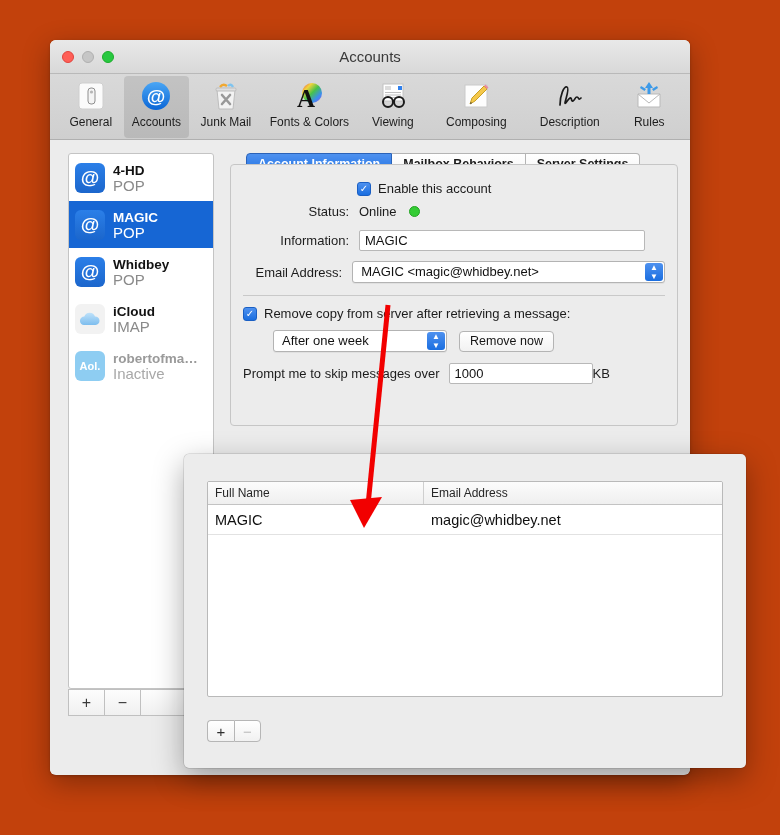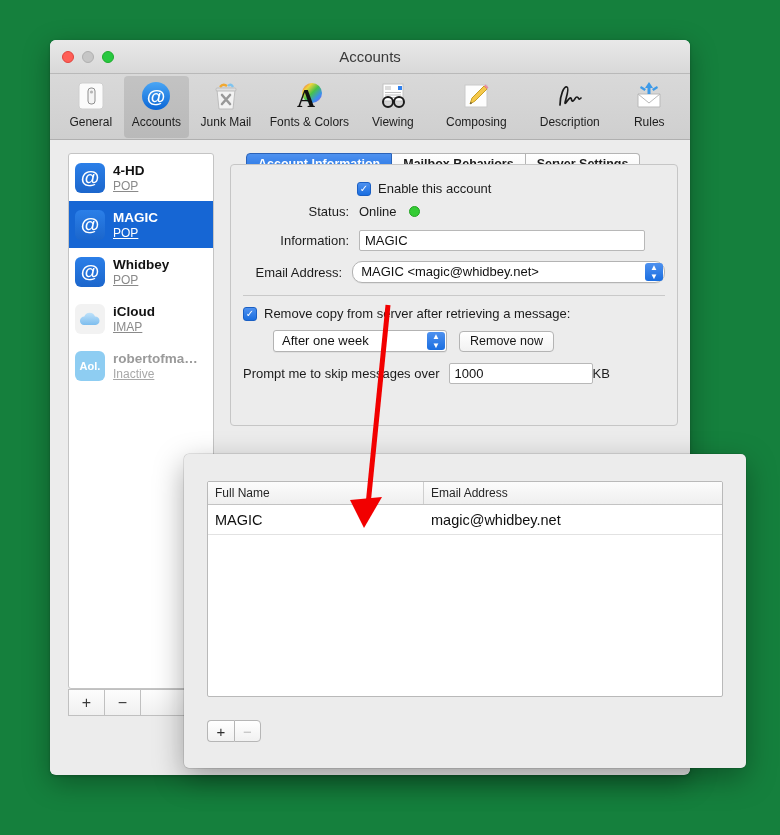--- a/index.html
+++ b/index.html
@@ -3,21 +3,21 @@
 <meta charset="utf-8">
 <style>
   * { box-sizing: border-box; }
   html, body {
     margin: 0; padding: 0;
     width: 780px; height: 835px;
     background: #ffffff;
     font-family: "Liberation Sans", sans-serif;
     -webkit-font-smoothing: antialiased;
   }
-  #root { position: relative; width: 780px; height: 835px; overflow: hidden; background:#15803d; }
+  #root { position: relative; width: 780px; height: 835px; overflow: hidden; background:#c2410c; }
 
   
   .window {
     position: absolute;
     left: 50px; top: 40px;
     width: 640px; height: 735px;
     background: #ececec;
     border-radius: 6px;
     box-shadow: 0 8px 28px rgba(0,0,0,0.32), 0 1px 3px rgba(0,0,0,0.22);
     overflow: hidden;
@@ -72,21 +72,21 @@
     overflow:hidden;
   }
   .acct { display:flex; align-items:center; height:47px; padding:0 6px; gap:8px; }
   .acct.sel { background:#1666d4; }
   .acct-icon { width:30px; height:30px; border-radius:6px; flex:0 0 30px; display:flex; align-items:center; justify-content:center; }
   .ic-at { background:linear-gradient(to bottom,#2b7fe8,#1b66cc); color:#fff; font-size:19px; font-weight:700; font-family:"Liberation Sans",sans-serif;}
   .ic-cloud { background:#f2f2f2; }
   .ic-aol { background:#8ecdf2; color:#fff; font-size:11px; font-weight:700; }
   .acct-txt { overflow:hidden; }
   .acct-name { font-size:13.5px; font-weight:700; color:#121212; white-space:nowrap; overflow:hidden; text-overflow:ellipsis; line-height:16px;}
-  .acct-proto { font-size:12px; color:#8a8a8a; line-height:14px;text-decoration:underline; }
+  .acct-proto { font-size:15px; color:#8a8a8a; line-height:14px; }
   .acct.sel .acct-name, .acct.sel .acct-proto { color:#ffffff; }
   .acct.dim .acct-name { color:#9a9a9a; font-weight:700; }
   .acct.dim .acct-proto { color:#a8a8a8; }
 
   .sb-footer {
     position:absolute; left:18px; top:549px;
     width:146px; height:27px;
     background:#ececec;
     display:flex;
   }
@@ -410,21 +410,21 @@
             <div class="status-dot" style="margin-left:12px;"></div>
           </div>
 
           <div class="row">
             <div class="lbl" style="width:106px;">Information:</div>
             <div class="tfield" style="margin-left:10px;width:286px;">MAGIC</div>
           </div>
 
           <div class="row" style="margin-bottom:12px;">
             <div class="lbl" style="width:106px;">Email Address:</div>
-            <div class="popup" style="margin-left:10px;width:332px;border-radius:10px;">
+            <div class="popup" style="margin-left:10px;width:332px;">
               <span>MAGIC &lt;magic@whidbey.net&gt;</span>
               <span class="stepper">▲<br>▼</span>
             </div>
           </div>
 
           <div class="sep"></div>
 
           <div class="row" style="margin-bottom:9px;">
             <div class="cb">✓</div>
             <div class="lbl" style="margin-left:7px;text-align:left;">Remove copy from server after retrieving a message:</div>

